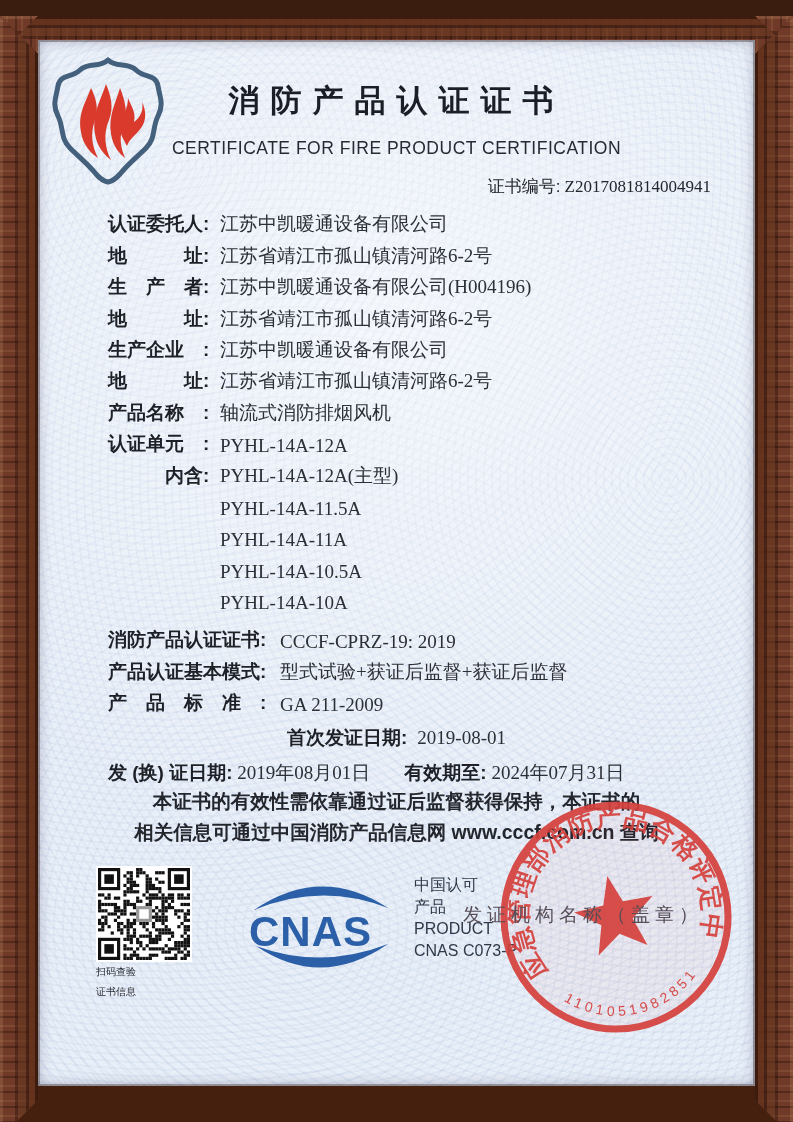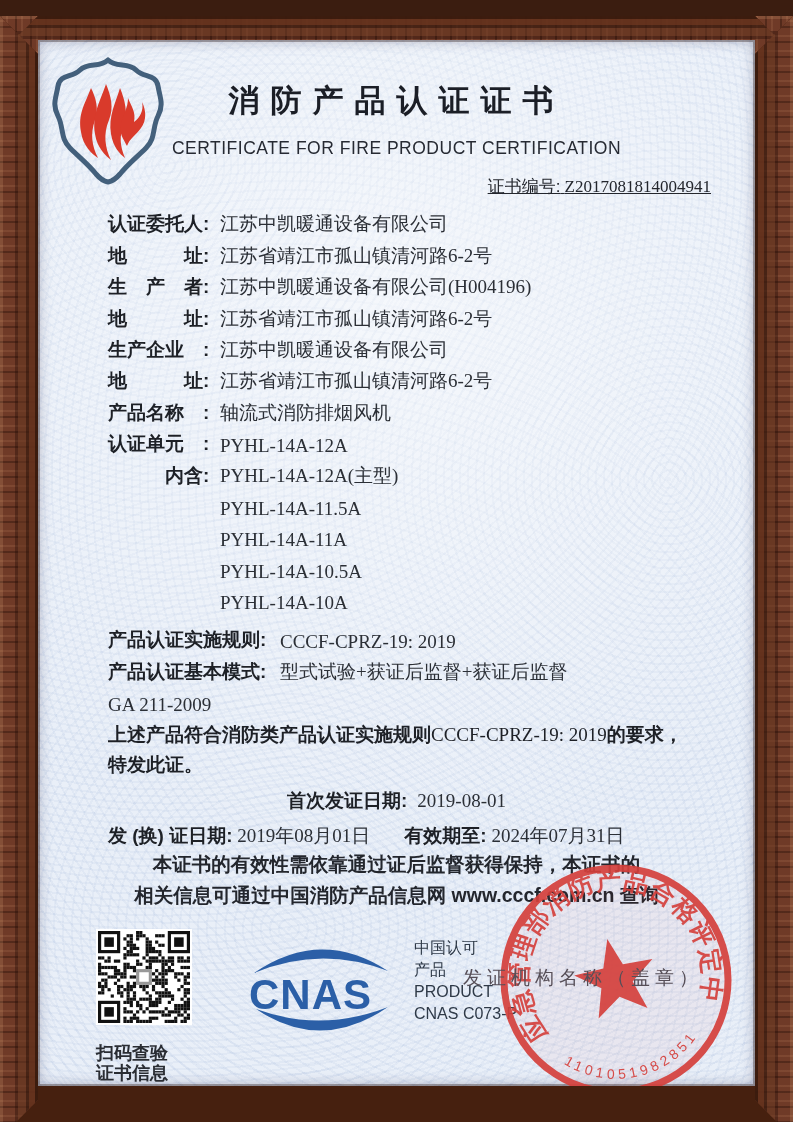--- a/index.html
+++ b/index.html
@@ -44,21 +44,21 @@
         var(--paper);
       box-shadow:inset 0 0 0 2px rgba(45,30,25,.35), inset 0 0 14px rgba(40,35,70,.35);
       color:var(--ink);}
 
   .emblem{position:absolute;left:10px;top:14px;width:120px;height:132px;}
   .titles{text-align:center;padding-top:40px;}
   .title{font-size:31px;font-weight:bold;letter-spacing:11px;color:#1b1e26;}
   .subtitle{margin-top:16px;font-size:17.5px;letter-spacing:.5px;color:#262a33;
       font-family:"Liberation Sans","DejaVu Sans",sans-serif;}
   .certno{margin-top:16px;text-align:right;padding-right:14px;font-size:17px;color:#23262d;
-      font-family:"Liberation Serif","DejaVu Serif",serif;text-decoration:underline;}
+      font-family:"Liberation Serif","DejaVu Serif",serif;}
   .certno .lbl{font-family:"Liberation Sans","DejaVu Sans",sans-serif;}
 
   .fields{margin-top:8px;padding-left:40px;}
   .row{display:flex;align-items:flex-end;height:31.4px;font-size:19px;}
   .row .lab{flex:0 0 112px;white-space:pre;font-weight:bold;color:var(--ink);}
   .row .val{white-space:pre;color:var(--val);font-family:"Liberation Serif","DejaVu Serif",serif;}
 
   .rules{padding-left:40px;}
   .rules .lab{flex:0 0 172px;}
 
@@ -71,21 +71,21 @@
   .first-issue .val,.issue-line .val{font-family:"Liberation Serif","DejaVu Serif",serif;color:var(--val);white-space:pre;}
   .issue-line{margin-top:9px;padding-left:40px;font-size:19px;display:flex;align-items:flex-start;}
   .issue-line .lab{font-weight:bold;}
   .issue-line .gap{width:34px;}
 
   .validity{text-align:center;font-size:19.5px;line-height:31px;color:#23262d;font-weight:bold;}
 
   .bottom{position:relative;margin-top:16px;height:158px;}
   .qr-block{position:absolute;left:28px;top:2px;width:110px;}
   .qr{width:96px;height:96px;background:#fff;padding:2px;box-sizing:border-box;}
-  .qr-caption{margin-top:18px;font-size:18px;line-height:20px;color:#2a2d33;font-weight:bold;}
+  .qr-caption{margin-top:0;font-size:10px;line-height:20px;color:#2a2d33;}
   .cnas{position:absolute;left:178px;top:12px;width:150px;height:100px;}
   .cnas-text{position:absolute;left:346px;top:10px;font-size:16px;line-height:22px;color:#2e3947;}
   .seal-wrap{position:absolute;right:-16px;top:-72px;width:250px;height:250px;z-index:2;}
   .seal-overlay{position:absolute;right:-8px;top:38px;width:270px;z-index:3;
       font-size:19px;letter-spacing:5px;color:#564e57;text-align:left;
       font-family:"Liberation Serif","DejaVu Serif",serif;}
 </style>
 </head>
 <body>
 
@@ -165,33 +165,33 @@
         <span class="val">PYHL-14A-10.5A</span>
       </div>
         <div class="row">
         <span class="lab"></span>
         <span class="val">PYHL-14A-10A</span>
       </div>
       </div>
 
     <div class="fields rules">
         <div class="row">
-        <span class="lab">产品认证实施规则:</span>
+        <span class="lab">消防产品认证证书:</span>
         <span class="val">CCCF-CPRZ-19: 2019</span>
       </div>
         <div class="row">
         <span class="lab">产品认证基本模式:</span>
         <span class="val">型式试验+获证后监督+获证后监督</span>
       </div>
         <div class="row">
+        <span class="lab">产　品　标　准　:</span>
         <span class="val">GA 211-2009</span>
       </div>
       </div>
 
-    <div class="statement"><span>上述产品符合消防类产品认证实施规则</span><span class="code">CCCF-CPRZ-19: 2019</span><span>的要求，特发此证。</span></div>
 
     <div class="first-issue">
       <span class="lab">首次发证日期:</span>
       <span class="val"> 2019-08-01</span>
     </div>
 
     <div class="issue-line">
       <span class="lab">发 (换) 证日期:</span>
       <span class="val"> 2019年08月01日</span>
       <span class="gap"></span>

